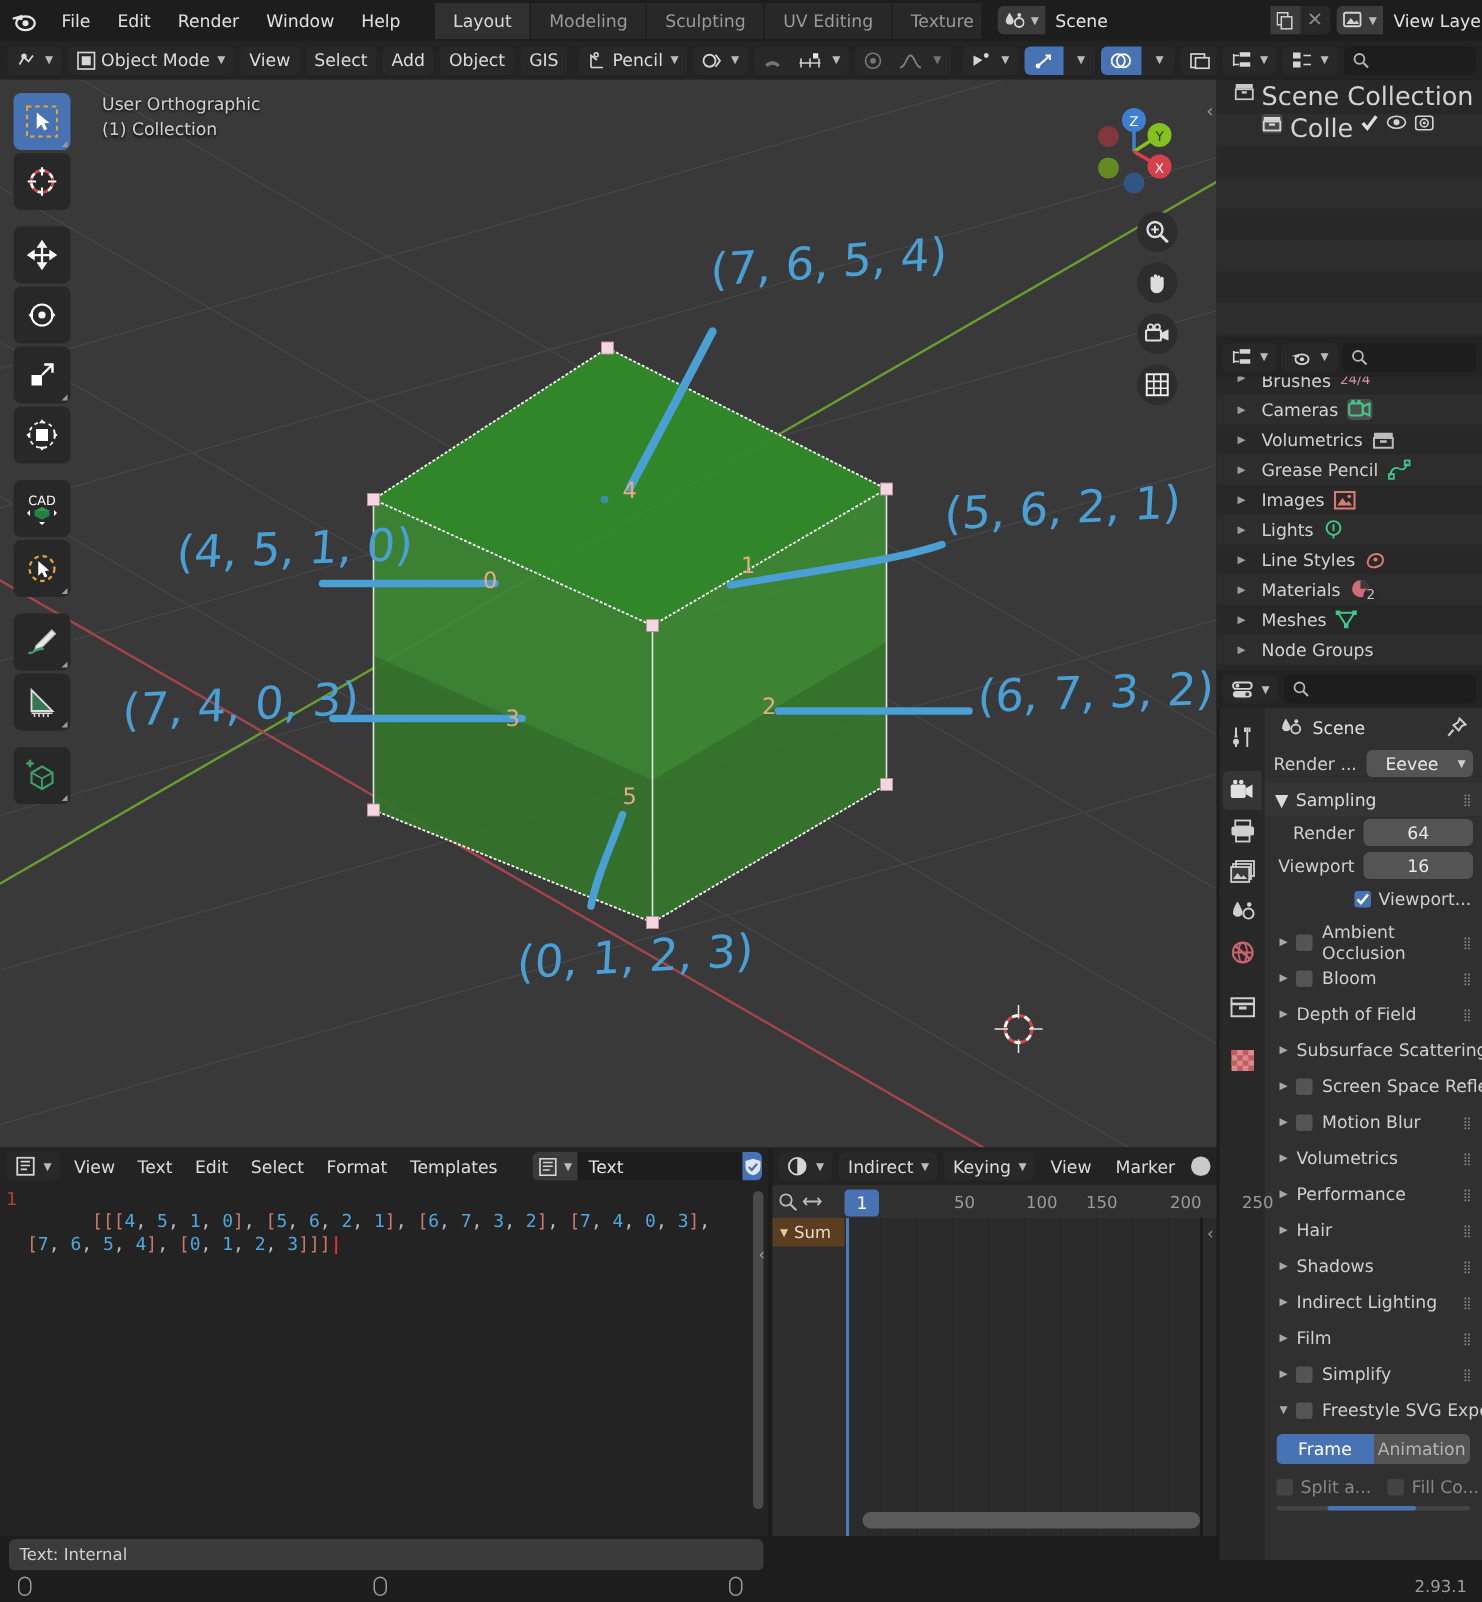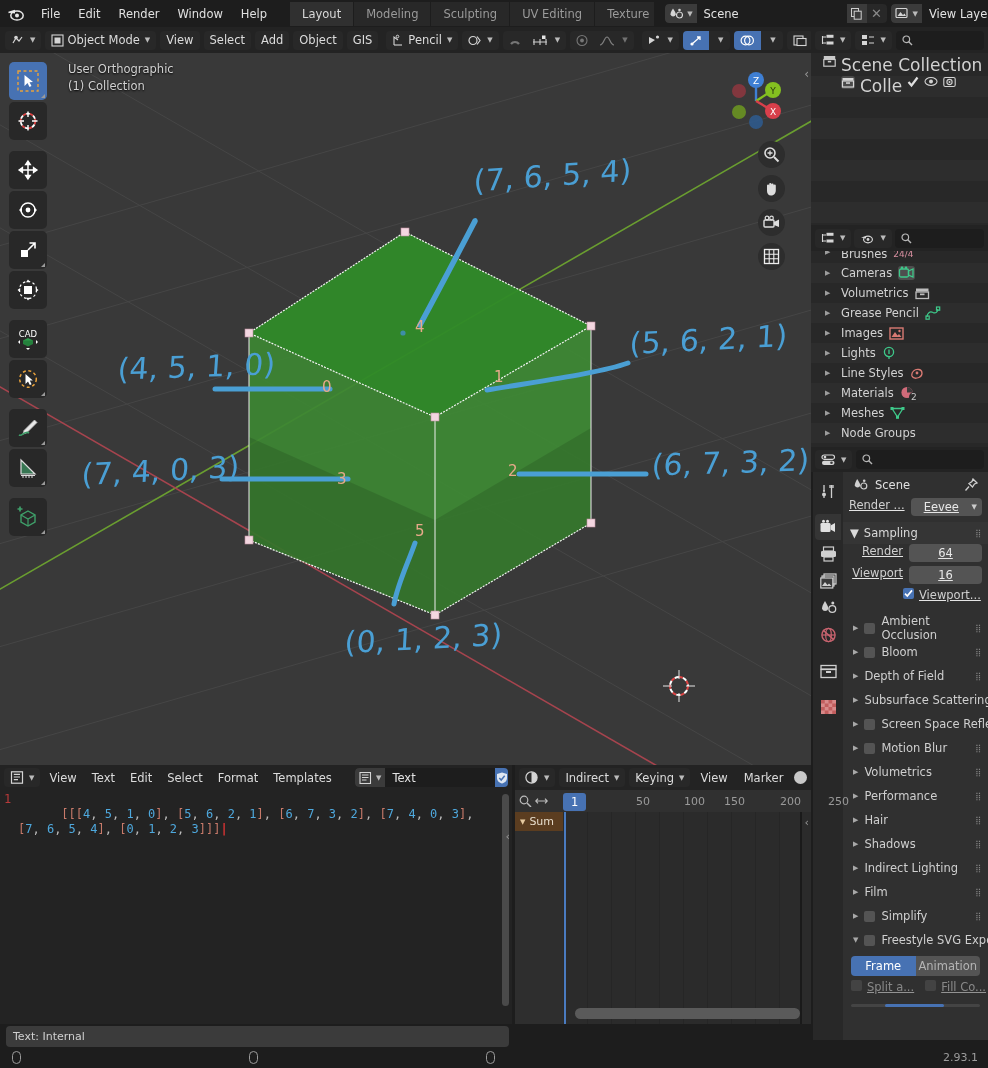--- a/index.html
+++ b/index.html
@@ -126,21 +126,21 @@
     background: #282828; display: flex; flex-direction: column; align-items: center; padding-top: 6px; gap: 1px;
   }
   .ptab { width: 26px; height: 26px; display: flex; align-items: center; justify-content: center; border-radius: 4px 0 0 4px; }
   .ptab.active { background: #353535; }
   .ptab-gap { height: 8px; }
   .props-body {
     position: absolute; left: 843px; top: 472px; width: 145px; height: 568px;
     background: #303030; overflow: hidden;
   }
   .p-title { display: flex; align-items: center; gap: 7px; height: 26px; padding: 0 10px; font-size: 11.5px; color: #e0e0e0; }
-  .p-row { display: flex; height: 22px; padding: 0 6px; gap: 6px; text-decoration: underline; }
+  .p-row { display: flex; align-items: center; height: 22px; padding: 0 6px; gap: 6px; }
   .p-lab { font-size: 11.5px; color: #cfcfcf; white-space: nowrap; }
   .p-field {
     background: #545454; border-radius: 4px; height: 18px; flex: 1;
     display: flex; align-items: center; justify-content: center; font-size: 11.5px; color: #e8e8e8;
     position: relative;
   }
   .p-field .chev-r { position: absolute; right: 5px; font-size: 7px; color: #ccc; }
   .p-panel-hdr {
     display: flex; align-items: center; height: 22px; padding: 0 7px; gap: 5px;
     font-size: 11.5px; color: #dadada; background: #353535; margin: 2px 0 0 0;

